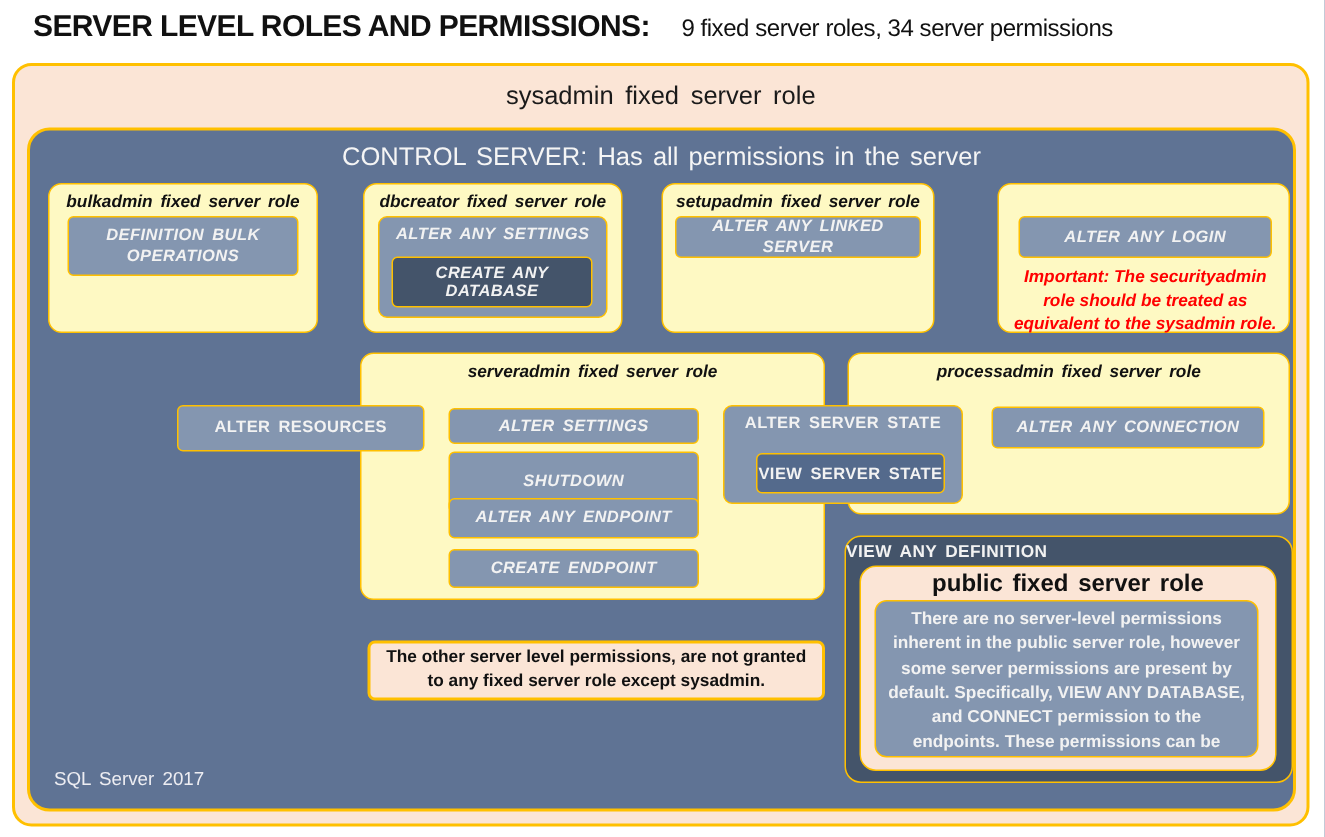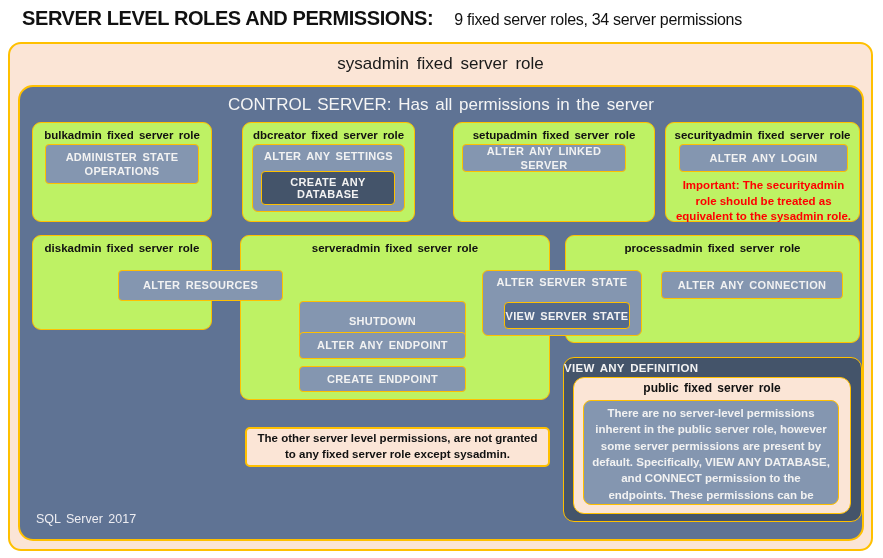--- a/index.html
+++ b/index.html
@@ -31,22 +31,22 @@
     position: absolute; left: 18px; top: 85px; width: 846px; height: 456px;
     background: #5F7394; border: 2px solid #FFC000; border-radius: 15px;
   }
   .control-label {
     position: absolute; left: 0; top: 8px; width: 100%;
     text-align: center; font-size: 17px; color: #F5F5F5; word-spacing: 2px;
   }
 
   
   .role-box {
-    position: absolute; background: #bef264;
-    border: 1.5px solid #FFC000; border-radius: 9px; z-index: 2;
+    position: absolute; background: #fef9c3;
+    border: 1.5px solid #FFC000; border-radius: 9px; z-index: 2; font-style: italic;
   }
   .role-title {
     position: absolute; left: 0; top: 6px; width: 100%; text-align: center;
     font-size: 11.5px; font-weight: 700; color: #111111; word-spacing: 2px;
   }
 
   
   .perm-box {
     position: absolute; background: #8496B0;
     border: 1.5px solid #FFC000; border-radius: 4px;
@@ -95,21 +95,21 @@
   .vad-label {
     position: absolute; left: 0; top: 4px; width: 100%; 
     font-size: 11.5px; font-weight: 700; color: #F2F2F2; letter-spacing: 0.3px; word-spacing: 2px;
   }
   .public-box {
     position: absolute; left: 9px; top: 19px; width: 278px; height: 137px;
     background: #FBE5D6; border: 1.5px solid #FFC000; border-radius: 11px;
   }
   .public-title {
     position: absolute; left: 0; top: 3px; width: 100%; text-align: center;
-    font-size: 12px; font-weight: 700; color: #111111; word-spacing: 2px;
+    font-size: 16px; font-weight: 700; color: #111111; word-spacing: 2px;
   }
   .public-body {
     position: absolute; left: 9px; top: 22px; width: 256px; height: 105px;
     background: #8496B0; border: 1.5px solid #FFC000; border-radius: 8px;
     font-size: 11.5px; font-weight: 700; color: #F2F2F2; text-align: center;
     line-height: 1.42; padding: 4px 8px; overflow: hidden;
   }
 
   
   .footer-label {
@@ -129,49 +129,46 @@
   <div class="sysadmin-box">
     <div class="sysadmin-label">sysadmin fixed server role</div>
   </div>
 
   <div class="control-box">
     <div class="control-label">CONTROL SERVER: Has all permissions in the server</div>
   </div>
 
   <div class="role-box" style="left:32px; top:122px; width:180px; height:100px;">
     <div class="role-title">bulkadmin fixed server role</div>
-    <div class="perm-box" style="left:12px; top:21px; width:154px; height:40px;">ADMINISTER STATE OPERATIONS</div>
+    <div class="perm-box" style="left:12px; top:21px; width:154px; height:40px;">DEFINITION BULK OPERATIONS</div>
   </div>
 
   <div class="role-box" style="left:242px; top:122px; width:173px; height:100px;">
     <div class="role-title">dbcreator fixed server role</div>
     <div class="perm-container" style="left:9px; top:21px; width:153px; height:68px;">
       <div class="perm-label">ALTER ANY SETTINGS</div>
       <div class="perm-nested" style="left:8px; top:26px; width:134px; height:34px;">CREATE ANY DATABASE</div>
     </div>
   </div>
 
-  <div class="role-box" style="left:453px; top:122px; width:202px; height:100px;">
+  <div class="role-box" style="left:441px; top:122px; width:182px; height:100px;">
     <div class="role-title">setupadmin fixed server role</div>
     <div class="perm-box" style="left:8px; top:21px; width:164px; height:28px;">ALTER ANY LINKED SERVER</div>
   </div>
 
   <div class="role-box" style="left:665px; top:122px; width:195px; height:100px;">
-    <div class="role-title">securityadmin fixed server role</div>
     <div class="perm-box" style="left:13px; top:21px; width:169px; height:28px;">ALTER ANY LOGIN</div>
     <div class="warning-text">Important: The securityadmin role should be treated as equivalent to the sysadmin role.</div>
   </div>
 
-  <div class="role-box" style="left:32px; top:235px; width:180px; height:95px;">
-    <div class="role-title">diskadmin fixed server role</div>
-  </div>
   <div class="perm-box overlay" style="left:118px; top:270px; width:165px; height:31px;">ALTER RESOURCES</div>
 
   <div class="role-box" style="left:240px; top:235px; width:310px; height:165px;">
     <div class="role-title">serveradmin fixed server role</div>
+    <div class="perm-box" style="left:58px; top:36px;  width:167px; height:24px;">ALTER SETTINGS</div>
     <div class="perm-box" style="left:58px; top:65px;  width:167px; height:41px;text-align:center;">SHUTDOWN</div>
     <div class="perm-box" style="left:58px; top:96px;  width:167px; height:27px;">ALTER ANY ENDPOINT</div>
     <div class="perm-box" style="left:58px; top:130px; width:167px; height:26px;">CREATE ENDPOINT</div>
   </div>
 
   <div class="role-box" style="left:565px; top:235px; width:295px; height:108px;">
     <div class="role-title">processadmin fixed server role</div>
     <div class="perm-box" style="left:95px; top:35px; width:182px; height:28px;">ALTER ANY CONNECTION</div>
   </div>
 

